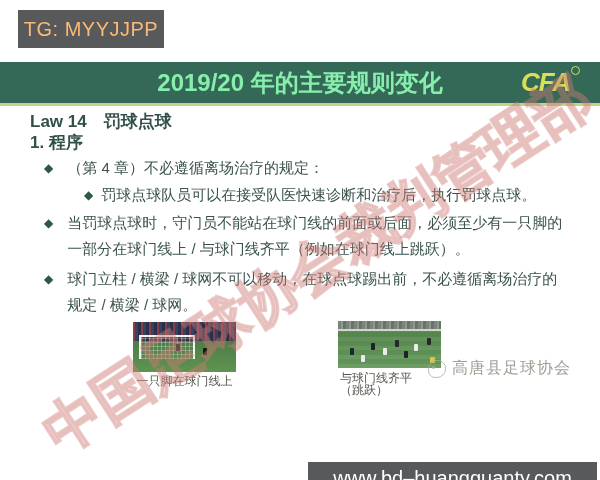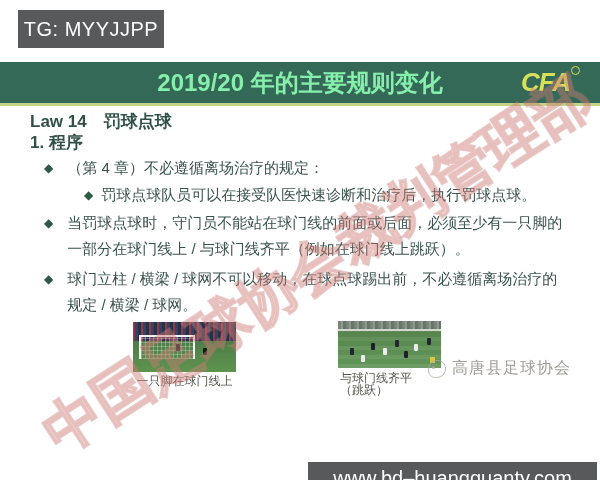--- a/index.html
+++ b/index.html
@@ -3,21 +3,21 @@
 <meta charset="utf-8">
 <style>
   html,body{margin:0;padding:0;background:#ffffff;}
   .stage{
     position:relative;width:600px;height:480px;background:#ffffff;overflow:hidden;
     font-family:"Liberation Sans","DejaVu Sans",sans-serif;
   }
   
   .tg-box{
     position:absolute;left:18px;top:10px;width:146px;height:38px;background:#58595b;
-    color:#ffffff;font-size:20px;display:flex;align-items:center;justify-content:center;
+    color:#fdba74;font-size:20px;display:flex;align-items:center;justify-content:center;
     letter-spacing:0.5px;z-index:6;
   }
   .url-box{
     position:absolute;left:308px;top:441px;width:289px;height:33px;background:#58595b;
     color:#ffffff;font-size:20px;display:flex;align-items:center;justify-content:center;
     z-index:6;
     margin-top:21px;
   }
   
   .header{position:absolute;left:0;top:62px;width:600px;height:41px;background:#356957;z-index:2;}

